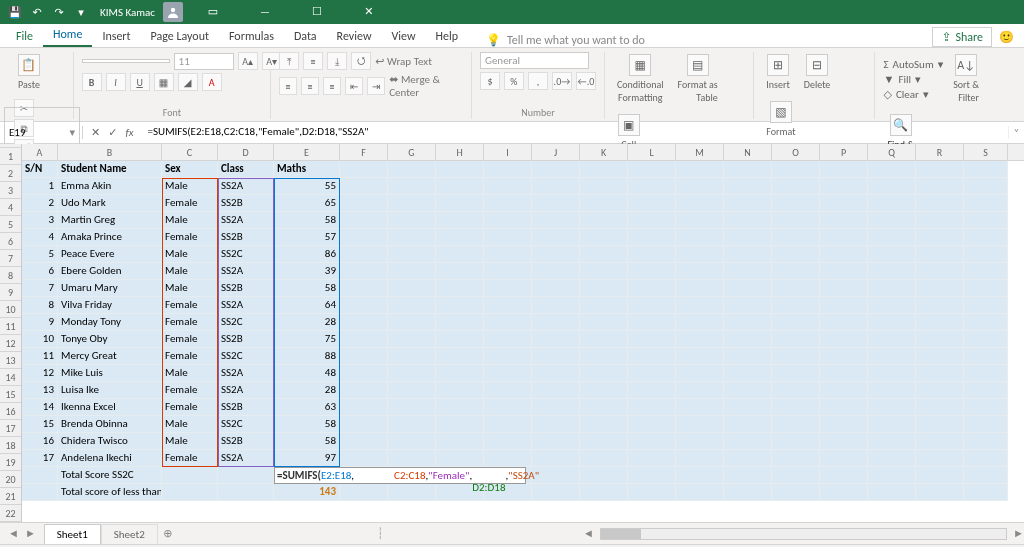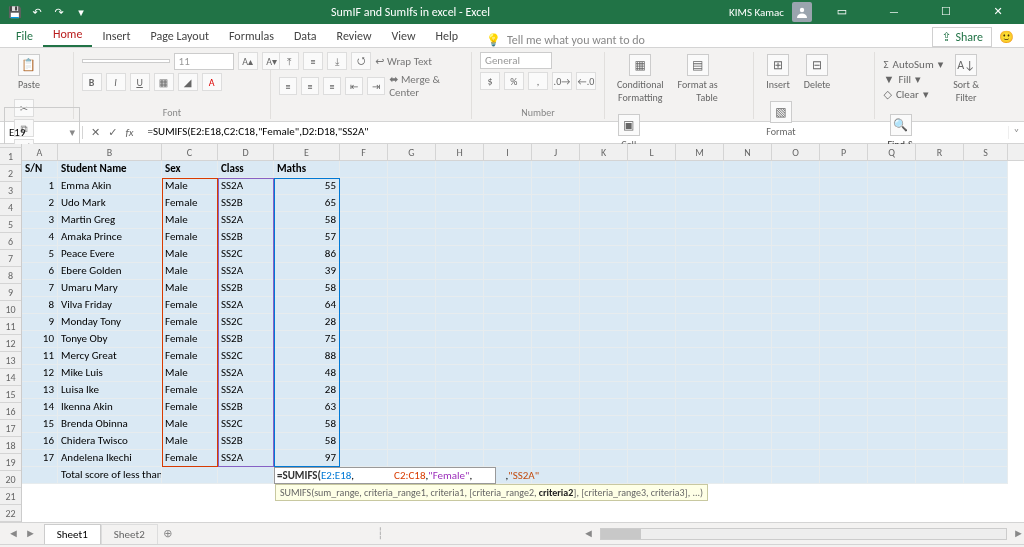--- a/index.html
+++ b/index.html
@@ -11,21 +11,21 @@
 .titlebar .qat span { width: 18px; height: 18px; display: flex; align-items: center; justify-content: center; border-radius: 2px; }
 .titlebar .title { flex: 1; text-align: center; font-size: 12px; }
 .titlebar .user-area { display: flex; align-items: center; gap: 8px; padding: 0 4px; }
 .titlebar .user-area .avatar { width: 20px; height: 20px; background: #9aa4ae; border-radius: 2px; display:flex;align-items:center;justify-content:center;}
 .titlebar .winbtn { width: 44px; height: 24px; text-align: center; line-height: 24px; }
 
 
 .ribbontabs { height: 24px; background: #fff; border-bottom: 1px solid #d4d4d4; display: flex; align-items: flex-end; padding-left: 6px; font-size: 12px; color:#444;}
 .ribbontabs .tab { padding: 4px 10px; cursor: pointer; }
 .ribbontabs .tab.file { color: #217346; }
-.ribbontabs .tab.active { color: #b91c1c; border-bottom: 2px solid #217346; }
+.ribbontabs .tab.active { color: #0369a1; border-bottom: 2px solid #217346; }
 .ribbontabs .tellme { display: flex; align-items: center; gap: 6px; color: #888; margin-left:18px;}
 .ribbontabs .right { margin-left: auto; display: flex; align-items: center; gap: 6px; padding-right:8px;}
 .share-btn { border: 1px solid #d0d0d0; padding: 2px 8px; color: #217346; display:flex;align-items:center;gap:4px;}
 .emoji { width:18px;height:18px;display:flex;align-items:center;justify-content:center;}
 
 
 .ribbon { height: 74px; background: #f3f2f1; border-bottom: 1px solid #d4d4d4; display: flex; padding: 4px 6px 2px 6px; color:#777;}
 .rgroup { display:flex; flex-direction:column; border-right:1px solid #e1dfdd; padding:0 8px; }
 .rgroup .controls { flex:1; display:flex; align-items:center; gap:6px; flex-wrap:wrap;}
 .rgroup .label { text-align:center; font-size:10px; color:#888; padding-top:2px;}
@@ -101,21 +101,20 @@
 </head>
 <body>
 
 <div class="titlebar">
   <div class="qat">
     <span>💾</span>
     <span>↶</span>
     <span>↷</span>
     <span>▾</span>
   </div>
-  <div class="title">SumIF and SumIfs in excel  - Excel</div>
   <div class="user-area">
     <span>KIMS Kamac</span>
     <span class="avatar">
         <svg width="12" height="12" viewBox="0 0 12 12">
           <circle cx="6" cy="4" r="2.2" fill="#fff"></circle>
           <path d="M1 12c0-3 2.2-4.5 5-4.5s5 1.5 5 4.5" fill="#fff"></path>
         </svg>
       </span>
     <span class="winbtn">▭</span>
     <span class="winbtn">—</span>
@@ -203,21 +202,21 @@
         <div class="rbtn-sm">≡</div>
         <div class="rbtn-sm">≡</div>
         <div class="rbtn-sm">⇤</div>
         <div class="rbtn-sm">⇥</div>
         <span style="color:#777">⬌ <span>Merge &amp; Center</span></span>
       </div>
     </div>
   </div>
   <div class="rgroup">
     <div class="controls" style="flex-direction:column;gap:3px;align-items:flex-start">
-      <div class="dropdown-box" style="width:72px;color:#999">General</div>
+      <div class="dropdown-box" style="width:109px;color:#999">General</div>
       <div class="rline">
         <div class="rbtn-sm">$</div>
         <div class="rbtn-sm">%</div>
         <div class="rbtn-sm">,</div>
         <div class="rbtn-sm">.0→</div>
         <div class="rbtn-sm">←.0</div>
       </div>
     </div>
     <div class="label">Number</div>
   </div>
@@ -260,21 +259,21 @@
   </div>
   <div class="rgroup" style="border-right:none">
     <div class="controls">
       <div class="rstack" style="font-size:10px;color:#666">
         <div class="rline">Σ <span>AutoSum</span> ▾</div>
         <div class="rline">▼ <span>Fill</span> ▾</div>
         <div class="rline">◇ <span>Clear</span> ▾</div>
       </div>
       <div class="rbtn-large">
           <div class="ico">A↓</div>
-          <span style="white-space:pre-line;text-align:center">Sort &amp;
+          <span style="white-space:pre-line;text-align:right">Sort &amp;
 Filter</span>
         </div>
       <div class="rbtn-large findselect">
           <div class="ico">🔍</div>
           <span style="white-space:pre-line;text-align:center">Find &amp;
 Select</span>
         </div>
     </div>
     <div class="label">Editing</div>
   </div>
@@ -343,25 +342,22 @@
         <div class="colhdr cQ">Q</div>
         <div class="colhdr cR">R</div>
         <div class="colhdr cS">S</div>
       </div>
     <div class="grid-rows" id="gridrows">
 
       <div class="range-box box-red" style="left:140px; top:17px; width:56px; height:289px;"></div>
       <div class="range-box box-purple" style="left:196px; top:17px; width:56px; height:289px;"></div>
       <div class="range-box box-blue" style="left:252px; top:17px; width:66px; height:289px;"></div>
 
-      <div class="formula-cell" style="left:252px; top:306px; width:222px;">
+      <div class="formula-cell" style="left:252px; top:306px; width:252px;">
         <span class="p-fn">=SUMIFS(</span><span class="p-rng1">E2:E18</span>,<span class="p-rng2">C2:C18</span>,<span class="p-str">"Female"</span>,<span class="p-rng3">D2:D18</span>,<span class="p-str2">"SS2A"</span>
-      </div>
-      <div class="hint-box" style="left:253px; top:323px;">
-        <span>SUMIFS</span><span>(sum_range, criteria_range1, criteria1, [criteria_range2, </span><b>criteria2</b><span>], [criteria_range3, criteria3], ...)</span>
       </div>
     <div class="grow">
           <div class="cell cA hdr">S/N</div>
           <div class="cell cB hdr">Student Name</div>
           <div class="cell cC hdr">Sex</div>
           <div class="cell cD hdr">Class</div>
           <div class="cell cE hdr">Maths</div>
           <div class="cell cF"></div>
           <div class="cell cG"></div>
           <div class="cell cH"></div>
@@ -645,21 +641,21 @@
           <div class="cell cM"></div>
           <div class="cell cN"></div>
           <div class="cell cO"></div>
           <div class="cell cP"></div>
           <div class="cell cQ"></div>
           <div class="cell cR"></div>
           <div class="cell cS"></div>
         </div>
         <div class="grow">
           <div class="cell cA num">14</div>
-          <div class="cell cB">Ikenna Akin</div>
+          <div class="cell cB">Ikenna Excel</div>
           <div class="cell cC">Female</div>
           <div class="cell cD">SS2B</div>
           <div class="cell cE num">63</div>
           <div class="cell cF"></div>
           <div class="cell cG"></div>
           <div class="cell cH"></div>
           <div class="cell cI"></div>
           <div class="cell cJ"></div>
           <div class="cell cK"></div>
           <div class="cell cL"></div>
@@ -729,20 +725,41 @@
           <div class="cell cM"></div>
           <div class="cell cN"></div>
           <div class="cell cO"></div>
           <div class="cell cP"></div>
           <div class="cell cQ"></div>
           <div class="cell cR"></div>
           <div class="cell cS"></div>
         </div>
         <div class="grow">
           <div class="cell cA"></div>
+          <div class="cell cB">Total Score SS2C</div>
+          <div class="cell cC"></div>
+          <div class="cell cD"></div>
+          <div class="cell cE"></div>
+          <div class="cell cF"></div>
+          <div class="cell cG"></div>
+          <div class="cell cH"></div>
+          <div class="cell cI"></div>
+          <div class="cell cJ"></div>
+          <div class="cell cK"></div>
+          <div class="cell cL"></div>
+          <div class="cell cM"></div>
+          <div class="cell cN"></div>
+          <div class="cell cO"></div>
+          <div class="cell cP"></div>
+          <div class="cell cQ"></div>
+          <div class="cell cR"></div>
+          <div class="cell cS"></div>
+        </div>
+        <div class="grow">
+          <div class="cell cA"></div>
           <div class="cell cB">Total score of less than 50</div>
           <div class="cell cC"></div>
           <div class="cell cD"></div>
           <div class="cell cE num orange">143</div>
           <div class="cell cF"></div>
           <div class="cell cG"></div>
           <div class="cell cH"></div>
           <div class="cell cI"></div>
           <div class="cell cJ"></div>
           <div class="cell cK"></div>

